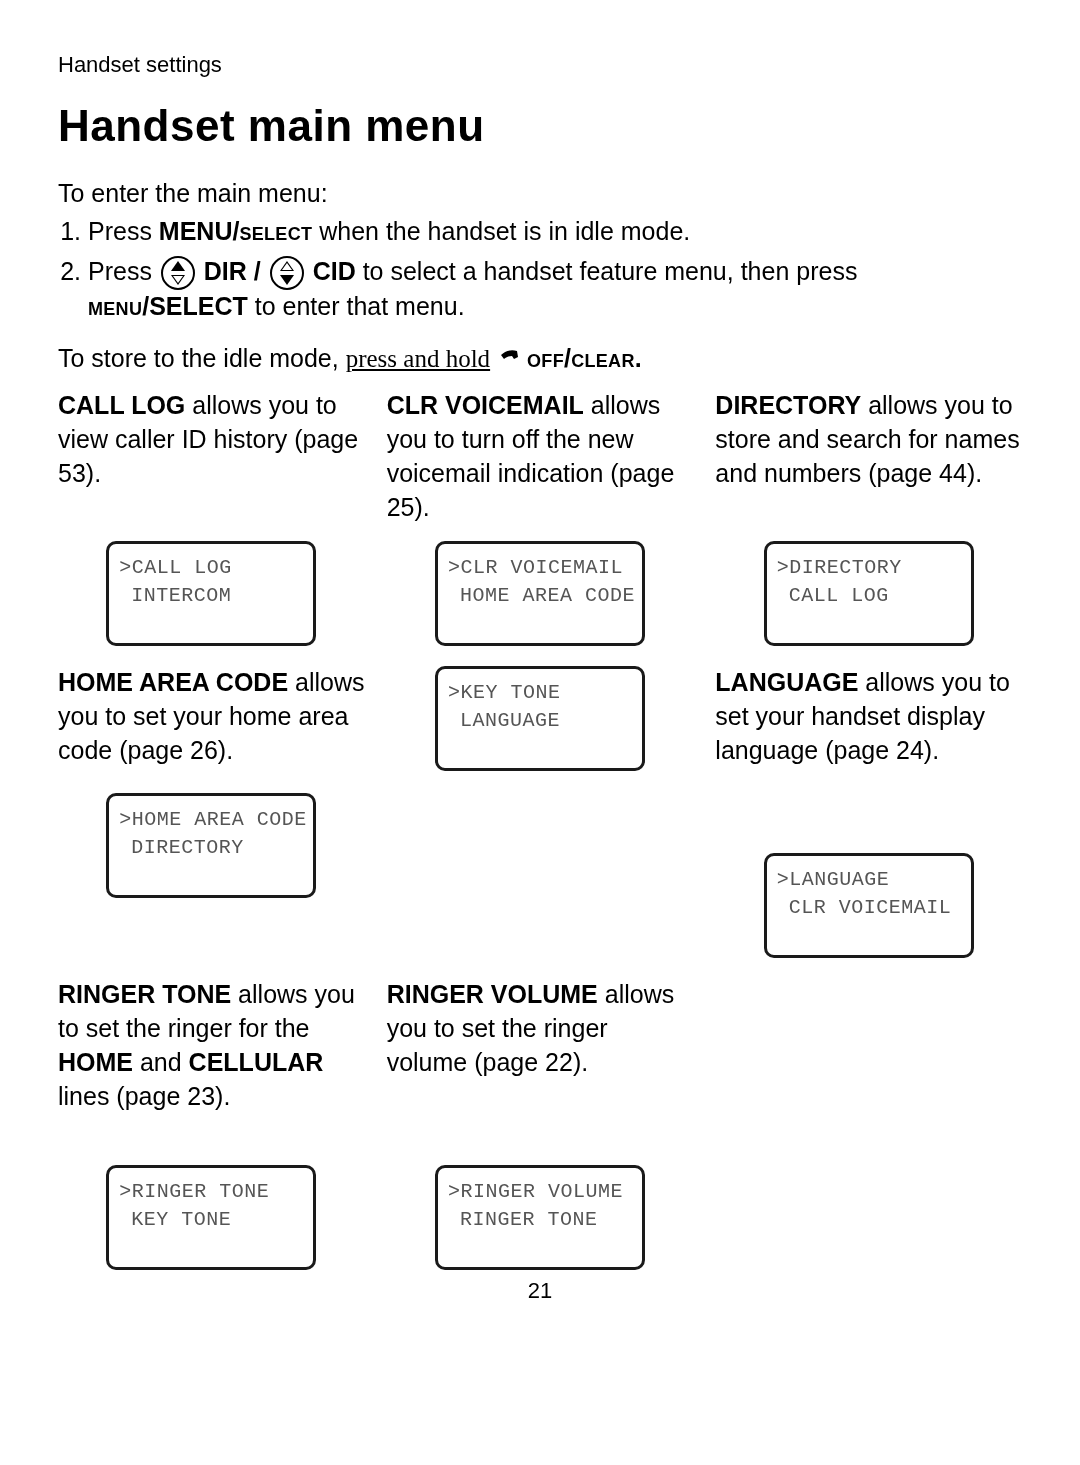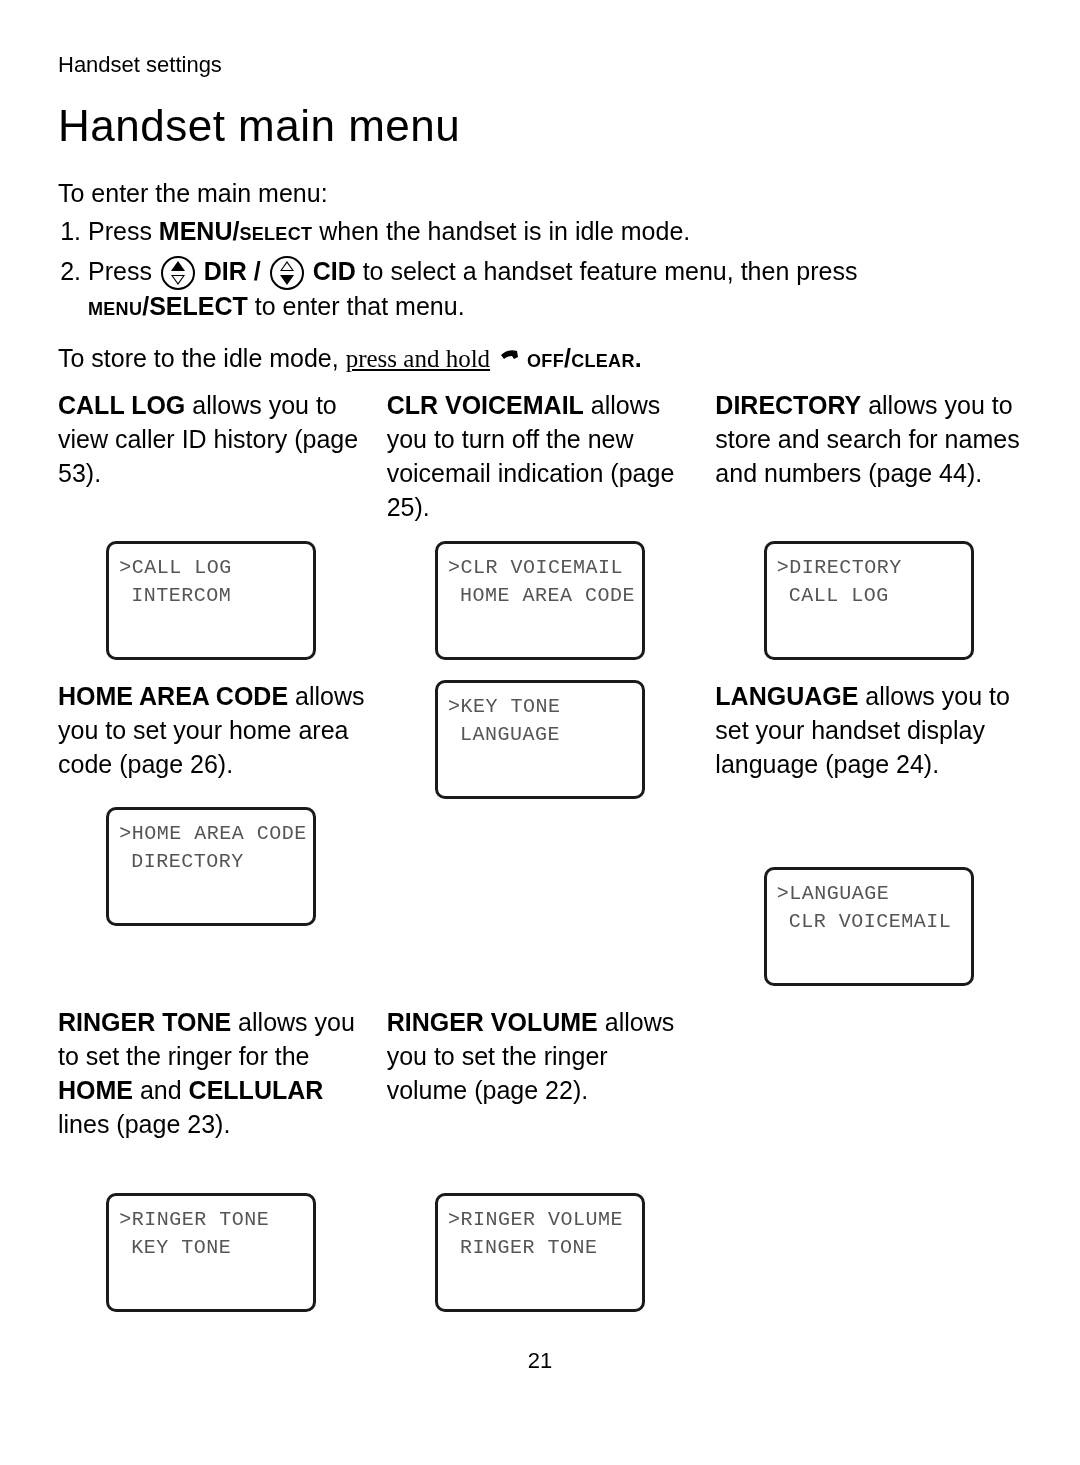--- a/index.html
+++ b/index.html
@@ -11,21 +11,21 @@
     color: #000;
     background: #fff;
     font-size: 25px;
     line-height: 1.35;
   }
   .section-label {
     font-size: 22px;
     margin-bottom: 8px;
   }
   h1 {
-    font-weight: 400;
+    font-weight: 700;
     font-size: 44px;
     margin: 16px 0 22px 0;
     letter-spacing: 0.5px;
   }
   .intro { margin-bottom: 4px; }
   ol.steps {
     margin: 0 0 18px 0;
     padding-left: 30px;
   }
   ol.steps li { margin-bottom: 6px; }
@@ -95,38 +95,37 @@
   }
   .cell {}
   .desc { margin-bottom: 12px; min-height: 140px;}
   .row2 .desc { min-height: 115px; }
   .row3 .desc { min-height: 175px; }
 
   .lcd {
     border: 3px solid #1a1a1a;
     border-radius: 10px;
     width: 210px;
-    height: 119px;
+    height: 105px;
     padding: 10px 10px 6px 10px;
     margin: 0 auto 6px auto;
     font-family: "Courier New", monospace;
     letter-spacing: 0.5px;
     color:#555;
     font-size: 20px;
     line-height: 1.4;
     font-weight: 400;
     text-align: left;
   }
   .lcd .l1 { white-space: pre; }
   .lcd .l2 { white-space: pre; padding-left: 12px; }
 
   .pagenum {
     text-align: center;
     font-size: 22px;
-    margin-top: 28px;
   }
 </style>
 </head>
 <body>
 
 <div class="section-label">Handset settings</div>
 <h1>Handset main menu</h1>
 
 <div class="intro">To enter the main menu:</div>
 

